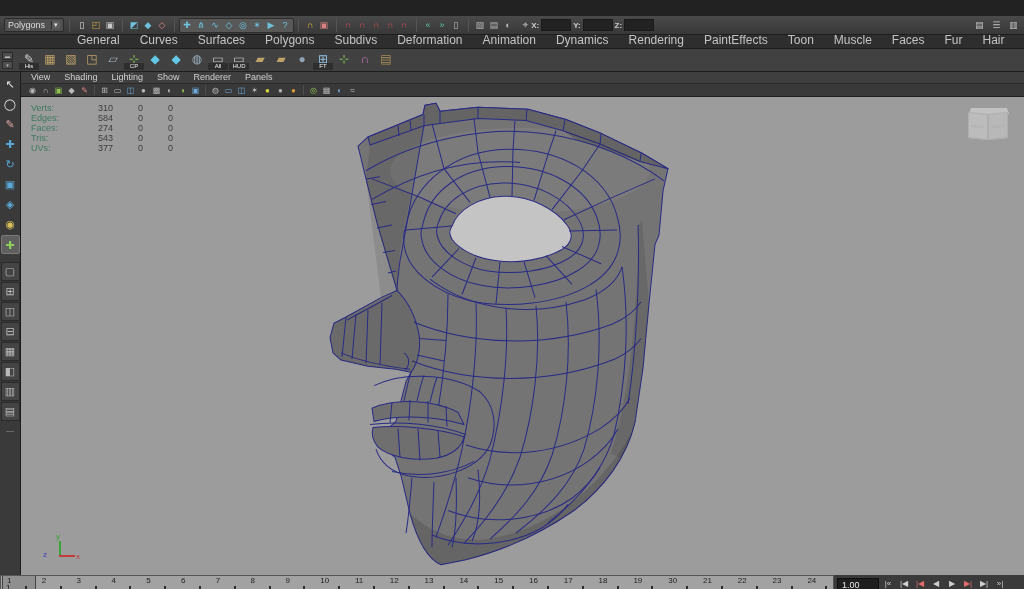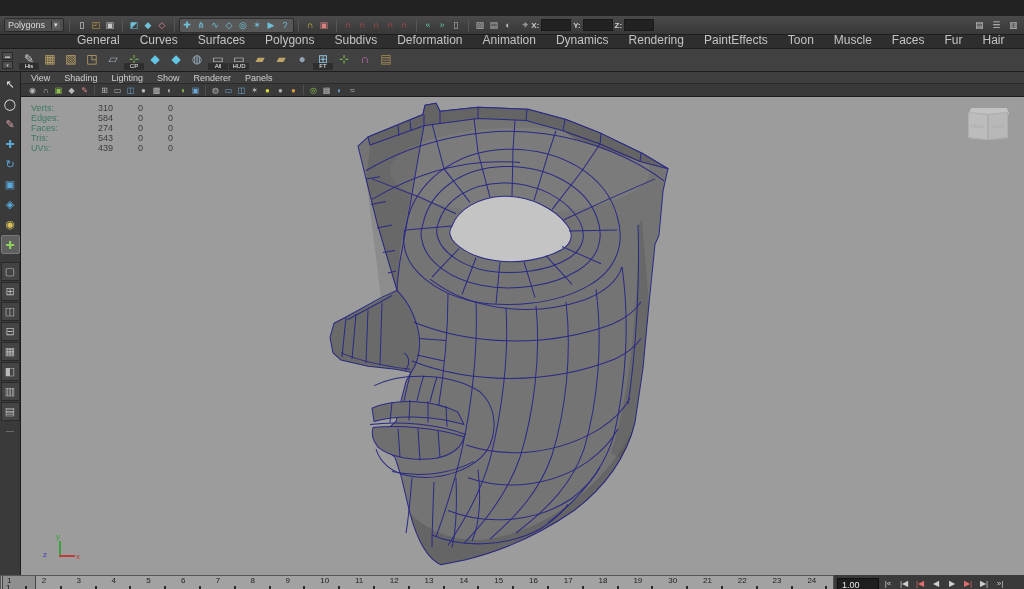--- a/index.html
+++ b/index.html
@@ -48,21 +48,21 @@
     display:flex; flex-direction:column; align-items:center; padding-top:3px; gap:1px; }
   .tool { width:19px; height:19px; text-align:center; font-size:11px; line-height:19px;
     border-radius:2px; cursor:default; }
   .tool.active { background:#5f5f5f; border:1px solid #7a7a7a; }
   .tbx-gap { height:6px; }
   .layout-tile { width:19px; height:19px; background:#444; border:1px solid #2a2a2a;
     color:#b9b9b9; font-size:11px; line-height:17px; text-align:center; cursor:default;}
   .tbx-dash { color:#999; font-size:8px; margin-top:4px; }
 
   .viewport-panel { flex:1; display:flex; flex-direction:column; min-width:0; }
-  .panel-menus { height:12px; background:#3f3f3f; display:flex; gap:14px; align-items:center;
+  .panel-menus { height:12px; background:#3f3f3f; display:flex; gap:14px; 
     padding-left:10px; border-bottom:1px solid #2a2a2a; }
   .pmenu { color:#cfcfcf; font-size:9px; cursor:default; }
   .panel-toolbar { height:13px; background:#393939; display:flex; gap:2px; align-items:center;
     padding-left:6px; border-bottom:1px solid #1d1d1d; }
   .ptb-icon { width:11px; height:11px; font-size:8px; line-height:11px; text-align:center; cursor:default; }
   .ptb-sep { width:1px; height:10px; background:#262626; border-right:1px solid #4e4e4e; margin:0 2px; }
 
   .viewport { flex:1; position:relative; background:#9c9c9c; overflow:hidden; }
   .viewport svg { position:absolute; inset:0; width:100%; height:100%; }
 
@@ -439,21 +439,21 @@
               <div class="hud-val">0</div>
             </div>
             <div class="hud-row">
               <div class="hud-label">Tris:</div>
               <div class="hud-val">543</div>
               <div class="hud-val">0</div>
               <div class="hud-val">0</div>
             </div>
             <div class="hud-row">
               <div class="hud-label">UVs:</div>
-              <div class="hud-val">439</div>
+              <div class="hud-val">377</div>
               <div class="hud-val">0</div>
               <div class="hud-val">0</div>
             </div>
           </div>
 
         <div class="viewcube">
           <div class="vc-top"></div>
           <div class="vc-face front">FRONT</div>
           <div class="vc-face right">RIGHT</div>
         </div>

